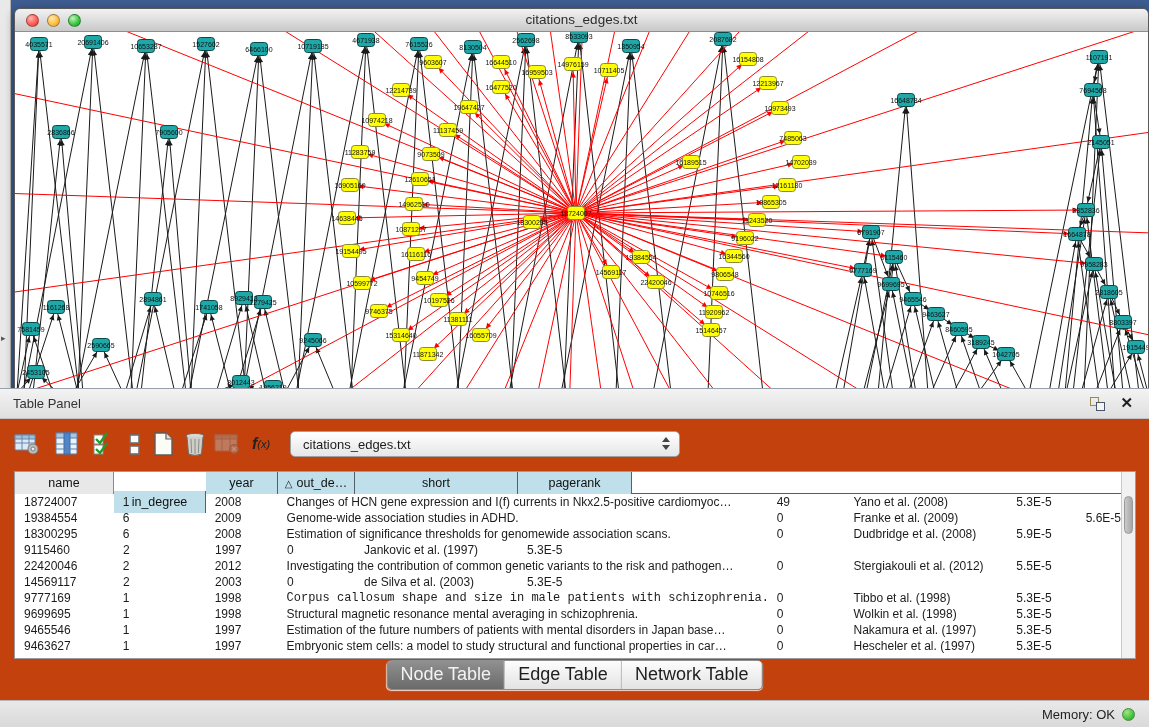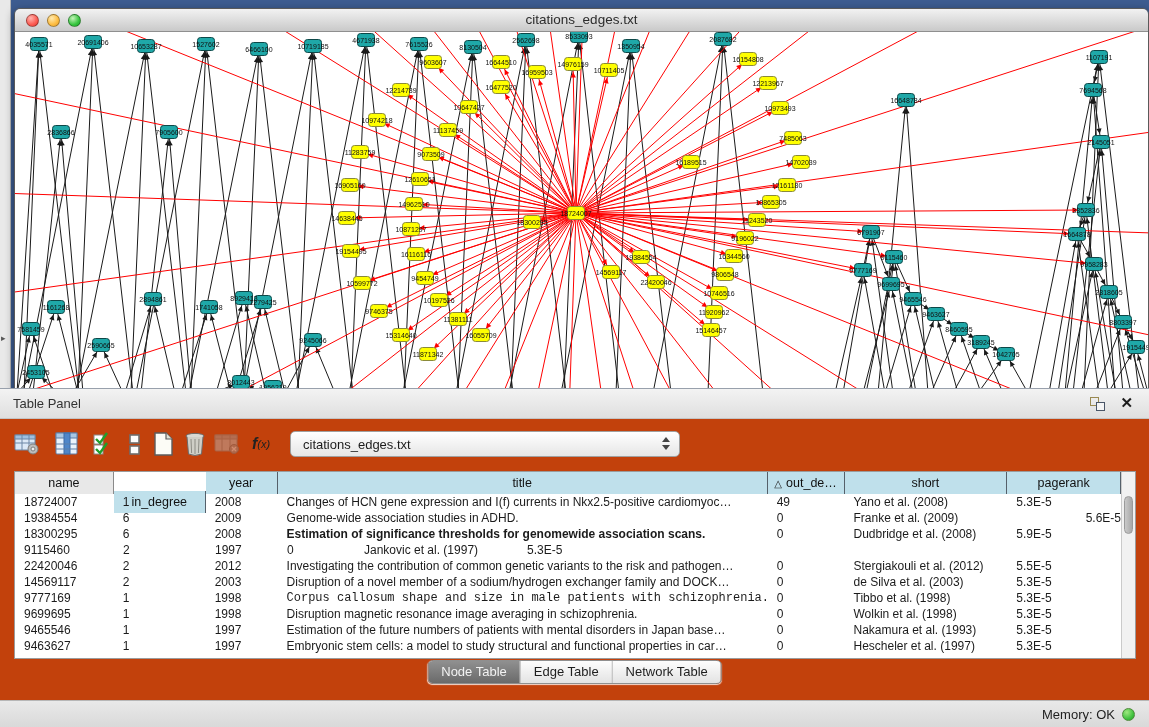--- a/index.html
+++ b/index.html
@@ -54,21 +54,21 @@
   .th{height:22px;background:#bfe0eb;border-right:1px solid #55606a;font-size:12.5px;color:#111;display:flex;align-items:center;justify-content:center;gap:4px;overflow:hidden;white-space:nowrap;cursor:pointer;}
   .th.th-tint{background:#e8e8e8;border-right-color:#8a8a8a;}
   .th .sort{font-size:10px;color:#222;}
   .tr{display:flex;height:16px;background:#fff;}
   .td{height:16px;line-height:16px;font-size:12px;color:#1b1b1b;padding-left:9px;overflow:hidden;white-space:nowrap;cursor:default;}
   #vscroll{width:14px;background:#f1f1f1;border-left:1px solid #cacaca;position:relative;}
   #vthumb{position:absolute;left:2px;top:24px;width:9px;height:38px;border-radius:5px;background:linear-gradient(90deg,#c9c9c9,#a8a8a8);border:1px solid #9a9a9a;cursor:pointer;}
 
   
   #tabs{position:absolute;left:50%;top:271px;transform:translateX(-50%);display:inline-flex;border:1px solid #8f8f8f;border-radius:5px;overflow:hidden;background:linear-gradient(#fdfdfd,#e3e3e3);box-shadow:0 1px 1px rgba(255,255,255,.8);}
-  .tab{padding:3px 13px 4px;font-size:13px;color:#1e1e1e;cursor:pointer;border-left:1px solid #b9b9b9;}
+  .tab{padding:3px 13px 4px;font-size:18px;color:#1e1e1e;cursor:pointer;border-left:1px solid #b9b9b9;}
   .tab:first-child{border-left:none;}
   .tab.sel{background:linear-gradient(#909090,#6a6a6a);color:#f3f3f3;border-left:none;}
 
   
   #status-bar{position:absolute;left:0;bottom:0;width:1149px;height:27px;background:linear-gradient(#e9e9e9,#d9d9d9);border-top:1px solid #b7b7b7;}
   #memory{position:absolute;right:14px;top:6px;display:flex;align-items:center;gap:7px;}
   #memory .mlabel{font-size:13px;color:#1e1e1e;}
   #memory .led{width:13px;height:13px;border-radius:50%;border:1px solid #4e8a3a;background:radial-gradient(circle at 35% 30%,#9fe87f,#3cbf3c 65%,#2a9a2e);}
 </style>
 </head>
@@ -758,23 +758,20 @@
         <div id="thead">
             <div class="th th-tint" style="width: 99px;">
               <span>name</span>
             </div>
             <div class="th" style="width: 92px; margin-top: 19px;">
               <span>in_degree</span>
             </div>
             <div class="th" style="width: 72px;">
               <span>year</span>
             </div>
-            <div class="th" style="width: 491px;">
-              <span>title</span>
-            </div>
             <div class="th" style="width: 77px;">
               <span class="sort">△</span>
               <span>out_de…</span>
             </div>
             <div class="th" style="width: 163px;">
               <span>short</span>
             </div>
             <div class="th" style="width: 114px;">
               <span>pagerank</span>
             </div>
@@ -795,21 +792,21 @@
               <div class="td" style="width: 72px;">2009</div>
               <div class="td" style="width: 491px;">Genome-wide association studies in ADHD.</div>
               <div class="td" style="width: 77px;">0</div>
               <div class="td" style="width: 163px;">Franke et al. (2009)</div>
               <div class="td" style="width: 114px; text-align: right;">5.6E-5</div>
             </div>
             <div class="tr">
               <div class="td" style="width: 99px;">18300295</div>
               <div class="td" style="width: 92px;">6</div>
               <div class="td" style="width: 72px;">2008</div>
-              <div class="td" style="width: 491px; font-weight: bold;">Estimation of significance thresholds for genomewide association scans.</div>
+              <div class="td" style="width: 491px;">Estimation of significance thresholds for genomewide association scans.</div>
               <div class="td" style="width: 77px;">0</div>
               <div class="td" style="width: 163px;">Dudbridge et al. (2008)</div>
               <div class="td" style="width: 114px;">5.9E-5</div>
             </div>
             <div class="tr">
               <div class="td" style="width: 99px;">9115460</div>
               <div class="td" style="width: 92px;">2</div>
               <div class="td" style="width: 72px;">1997</div>
               <div class="td" style="width: 77px;">0</div>
               <div class="td" style="width: 163px;">Jankovic et al. (1997)</div>
@@ -821,50 +818,49 @@
               <div class="td" style="width: 72px;">2012</div>
               <div class="td" style="width: 491px;">Investigating the contribution of common genetic variants to the risk and pathogen…</div>
               <div class="td" style="width: 77px;">0</div>
               <div class="td" style="width: 163px;">Stergiakouli et al. (2012)</div>
               <div class="td" style="width: 114px;">5.5E-5</div>
             </div>
             <div class="tr">
               <div class="td" style="width: 99px;">14569117</div>
               <div class="td" style="width: 92px;">2</div>
               <div class="td" style="width: 72px;">2003</div>
-              <div class="td" style="width: 491px;">Disruption of a novel member of a sodium/hydrogen exchanger family and DOCK…</div>
               <div class="td" style="width: 77px;">0</div>
               <div class="td" style="width: 163px;">de Silva et al. (2003)</div>
               <div class="td" style="width: 114px;">5.3E-5</div>
             </div>
             <div class="tr">
               <div class="td" style="width: 99px;">9777169</div>
               <div class="td" style="width: 92px;">1</div>
               <div class="td" style="width: 72px;">1998</div>
               <div class="td" style="width: 491px; font-family: Liberation Mono, monospace;">Corpus callosum shape and size in male patients with schizophrenia.</div>
               <div class="td" style="width: 77px;">0</div>
               <div class="td" style="width: 163px;">Tibbo et al. (1998)</div>
               <div class="td" style="width: 114px;">5.3E-5</div>
             </div>
             <div class="tr">
               <div class="td" style="width: 99px;">9699695</div>
               <div class="td" style="width: 92px;">1</div>
               <div class="td" style="width: 72px;">1998</div>
-              <div class="td" style="width: 491px;">Disruption magnetic resonance image averaging in schizophrenia.</div>
+              <div class="td" style="width: 491px;">Structural magnetic resonance mental averaging in schizophrenia.</div>
               <div class="td" style="width: 77px;">0</div>
               <div class="td" style="width: 163px;">Wolkin et al. (1998)</div>
               <div class="td" style="width: 114px;">5.3E-5</div>
             </div>
             <div class="tr">
               <div class="td" style="width: 99px;">9465546</div>
               <div class="td" style="width: 92px;">1</div>
               <div class="td" style="width: 72px;">1997</div>
               <div class="td" style="width: 491px;">Estimation of the future numbers of patients with mental disorders in Japan base…</div>
               <div class="td" style="width: 77px;">0</div>
-              <div class="td" style="width: 163px;">Nakamura et al. (1993)</div>
+              <div class="td" style="width: 163px;">Nakamura et al. (1997)</div>
               <div class="td" style="width: 114px;">5.3E-5</div>
             </div>
             <div class="tr">
               <div class="td" style="width: 99px;">9463627</div>
               <div class="td" style="width: 92px;">1</div>
               <div class="td" style="width: 72px;">1997</div>
               <div class="td" style="width: 491px;">Embryonic stem cells: a model to study structural and functional properties in car…</div>
               <div class="td" style="width: 77px;">0</div>
               <div class="td" style="width: 163px;">Hescheler et al. (1997)</div>
               <div class="td" style="width: 114px;">5.3E-5</div>

